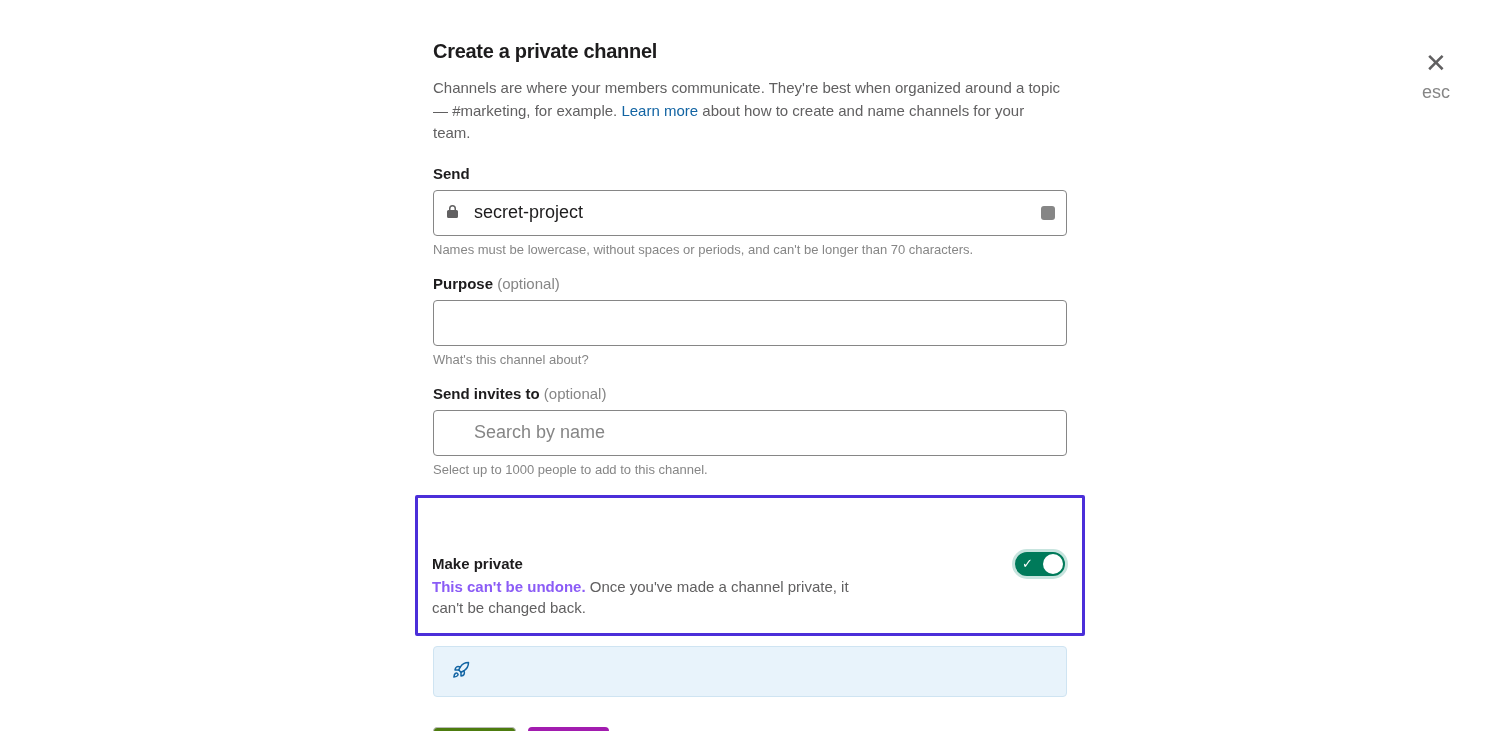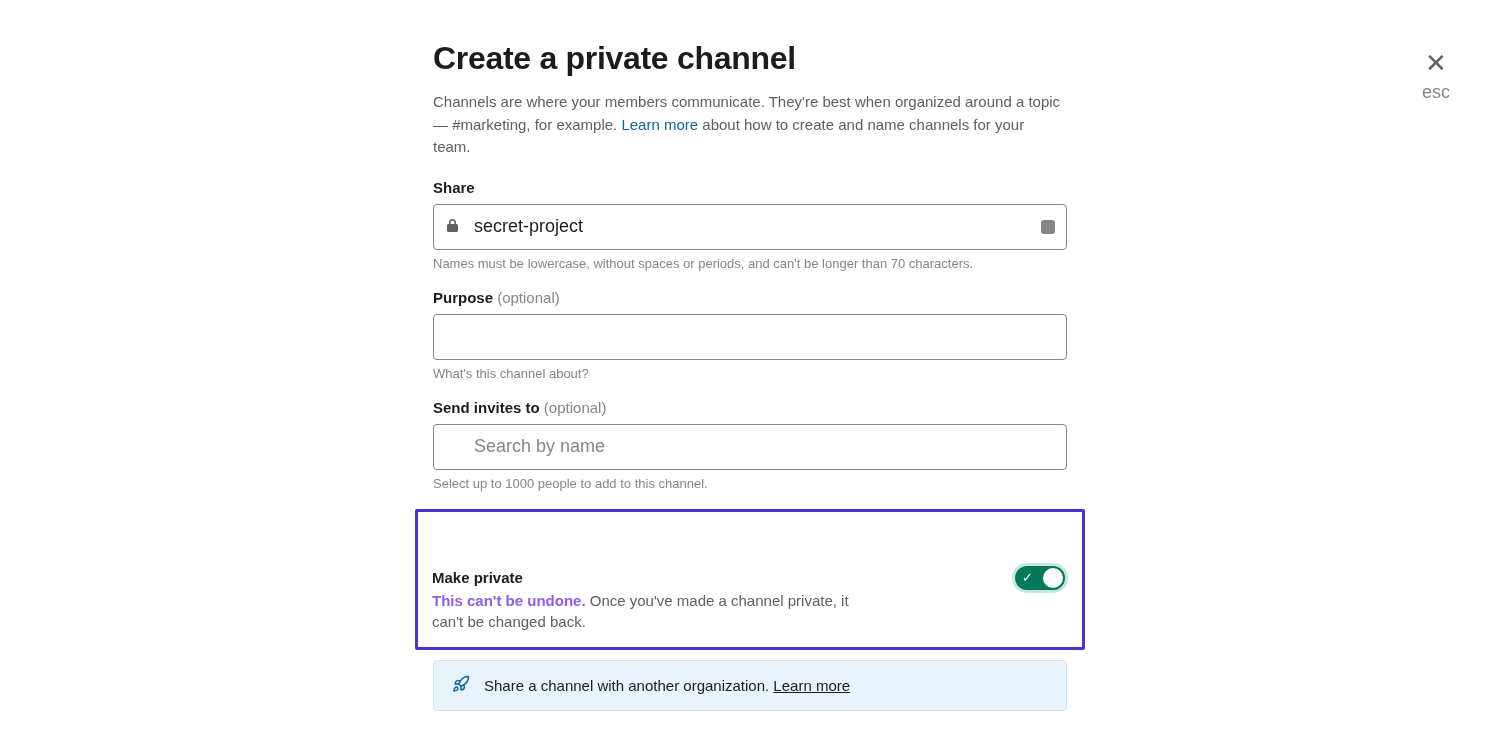--- a/index.html
+++ b/index.html
@@ -27,21 +27,21 @@
       font-size: 26px;
       color: #616061;
       line-height: 1;
     }
     .close-label {
       font-size: 18px;
       color: #868686;
       margin-top: 6px;
     }
     .title {
-      font-size: 32px;
+      font-size: 20px;
       font-weight: 800;
       letter-spacing: -0.3px;
       margin-bottom: 14px;
     }
     .intro {
       font-size: 15px;
       line-height: 1.5;
       color: #616061;
       margin-bottom: 20px;
       max-width: 630px;
@@ -195,21 +195,21 @@
 
 <div class="dialog">
 
   <h1 class="title">Create a private channel</h1>
 
   <p class="intro">
     <span>Channels are where your members communicate. They're best when organized around a topic — #marketing, for example. </span><a href="#">Learn more</a><span> about how to create and name channels for your team.</span>
   </p>
 
   <div class="field-block">
-    <span class="label">Share</span>
+    <span class="label">Send</span>
     <div class="input-wrap">
       <span class="lock-prefix">
         <svg width="11" height="13" viewBox="0 0 11 13" fill="currentColor">
             <path d="M2 5V3.5a3.5 3.5 0 1 1 7 0V5h.5A1.5 1.5 0 0 1 11 6.5v5A1.5 1.5 0 0 1 9.5 13h-8A1.5 1.5 0 0 1 0 11.5v-5A1.5 1.5 0 0 1 1.5 5H2zm1.5 0h4V3.5a2 2 0 1 0-4 0V5z"></path>
           </svg>
       </span>
       <input type="text" class="txt-input" value="secret-project" style="">
       <span class="suffix-chip"></span>
     </div>
     <div class="hint">Names must be lowercase, without spaces or periods, and can't be longer than 70 characters.</div>
@@ -250,23 +250,20 @@
 
   <div class="share-banner">
     <span class="rocket">
       <svg width="18" height="18" viewBox="0 0 24 24" fill="none" stroke="currentColor" stroke-width="2" stroke-linecap="round" stroke-linejoin="round">
           <path d="M4.5 16.5c-1.5 1.26-2 5-2 5s3.74-.5 5-2c.71-.84.7-2.13-.09-2.91a2.18 2.18 0 0 0-2.91-.09z"></path>
           <path d="m12 15-3-3a22 22 0 0 1 2-3.95A12.88 12.88 0 0 1 22 2c0 2.72-.78 7.5-6 11a22.35 22.35 0 0 1-4 2z"></path>
           <path d="M9 12H4s.55-3.03 2-4c1.62-1.08 5 0 5 0"></path>
           <path d="M12 15v5s3.03-.55 4-2c1.08-1.62 0-5 0-5"></path>
         </svg>
     </span>
-    <span>
-      <span>Share a channel with another organization. </span><a href="#">Learn more</a>
-    </span>
   </div>
 
   <div class="actions">
     <button class="btn btn-cancel">Cancel</button>
     <button class="btn btn-create">Create</button>
   </div>
 
 </div>
 
 </body></html>

